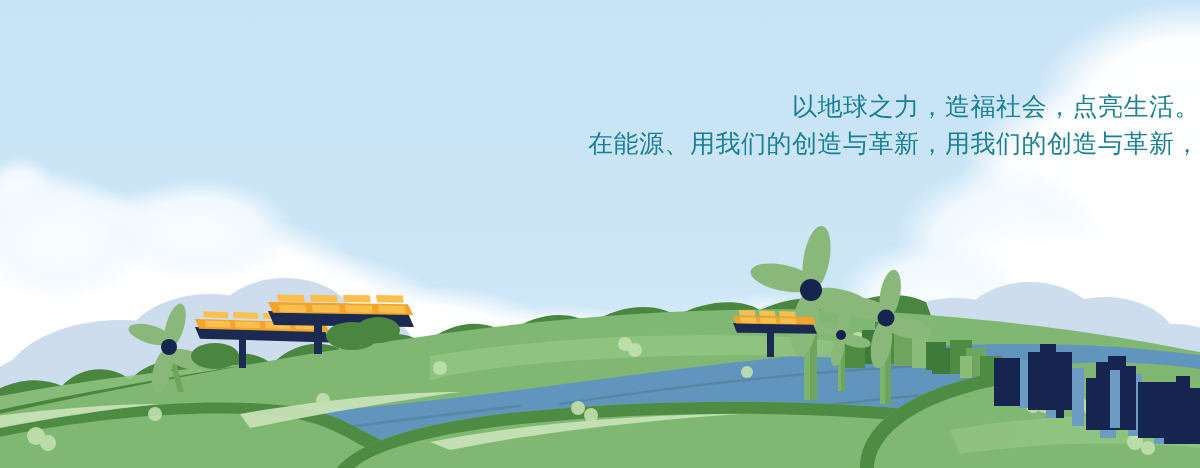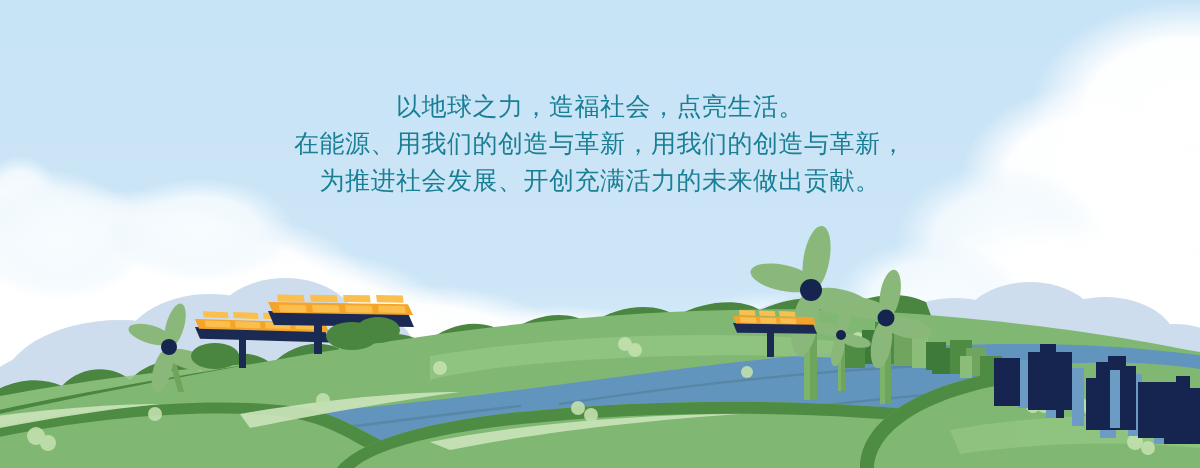--- a/index.html
+++ b/index.html
@@ -23,21 +23,21 @@
     inset: 0;
     width: 1200px;
     height: 468px;
     display: block;
   }
   #tagline {
     position: absolute;
     left: 0;
     top: 88px;
     width: 1200px;
-    text-align: center;
+    text-align: right;
     z-index: 5;
     pointer-events: none;
   }
   #tagline .line {
     display: block;
     font-size: 25px;
     line-height: 37px;
     letter-spacing: 0.5px;
     color: #1a7f94;
     font-family: "Liberation Sans", "DejaVu Sans", sans-serif;
@@ -366,16 +366,15 @@
         <ellipse cx="378" cy="330" rx="22" ry="13"></ellipse>
         <ellipse cx="215" cy="356" rx="24" ry="13"></ellipse>
       </g>
 
     </g>
   </svg>
 
   <div id="tagline">
     <span class="line">以地球之力，造福社会，点亮生活。</span>
     <span class="line">在能源、用我们的创造与革新，用我们的创造与革新，</span>
-    <span class="line">为推进社会发展、开创充满活力的未来做出贡献。</span>
   </div>
 
 </div>
 
 </body></html>

